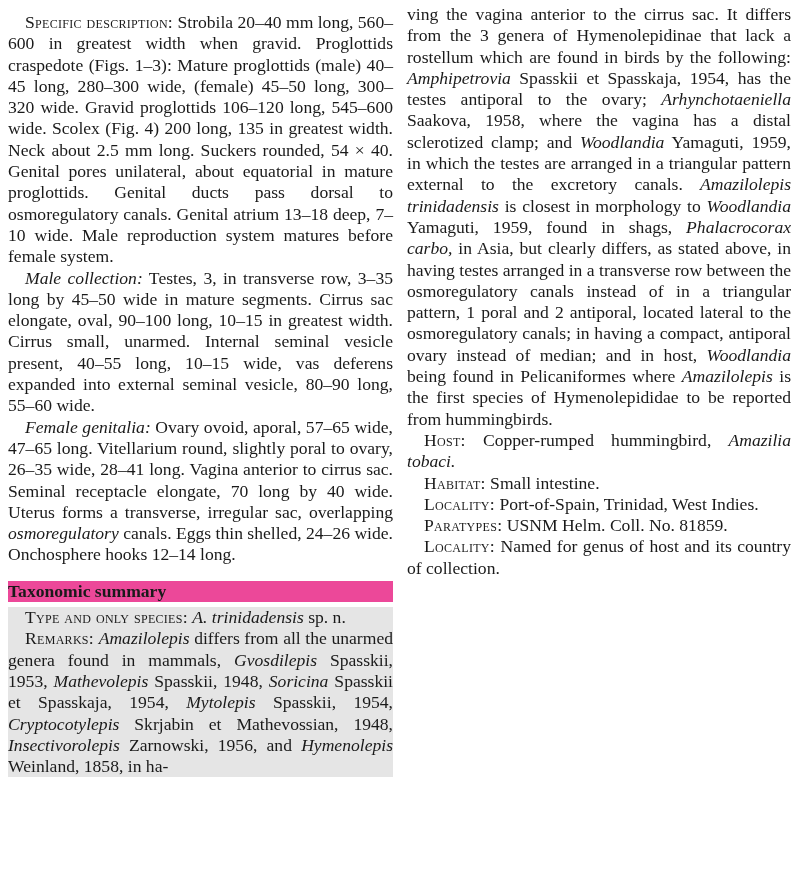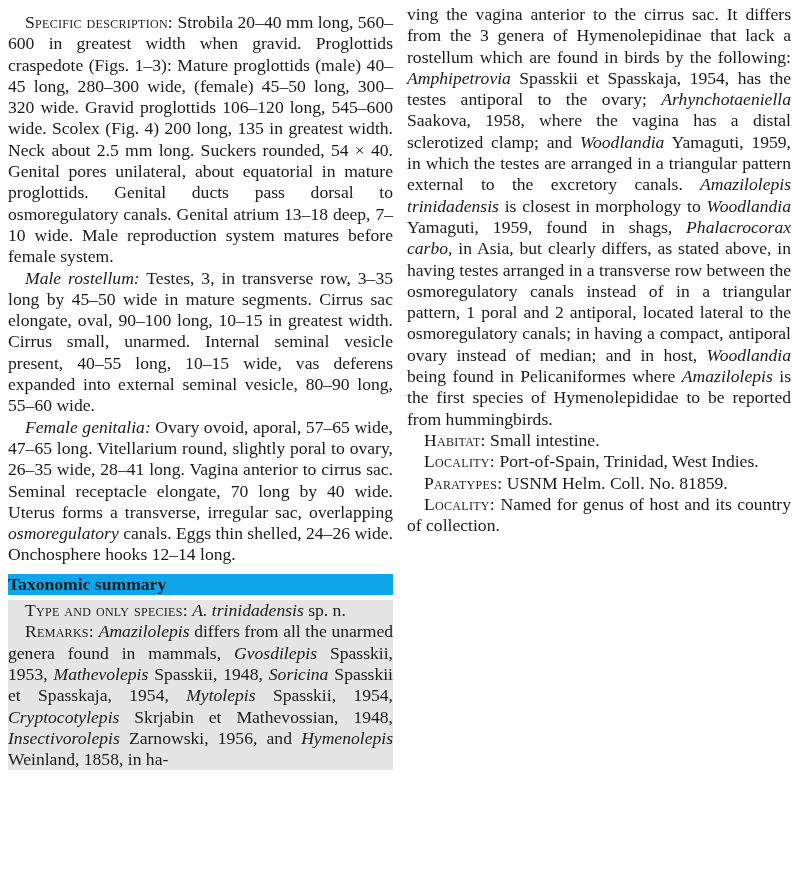--- a/index.html
+++ b/index.html
@@ -7,45 +7,46 @@
          font-family: "Liberation Serif", "DejaVu Serif", serif; color: #1a1a1a; }
   .col { position: absolute; top: 0; font-size: 17.6px; line-height: 21.3px; text-align: justify; }
   .left { left: 8px; width: 385px; }
   .right { left: 407px; width: 384px; top: 4px; }
   .title-block { text-align: center; font-weight: bold; font-size: 17.6px; line-height: 22px; margin-top: 2px; }
   .title-block .ital { font-style: italic; }
   p { margin: 0; }
   .indent { text-indent: 17px; }
   .sc { font-variant: small-caps; letter-spacing: 0.3px; }
   i { font-style: italic; }
-  .section-head { font-weight: bold; margin-top: 8px; margin-bottom: 5px; background: #0ea5e9; }
+  .section-head { font-weight: bold; margin-top: 15px; margin-bottom: 5px; background: #ec4899; }
   .block { margin-top: 6px; }
   .tint { background: #e5e5e5; }
 </style>
 </head>
 <body>
 
 <div class="col left">
 
   <p class="indent block" style="margin-top:12px"><span class="sc">Specific description:</span><span> Strobila 20–40 mm long, 560–600 in greatest width when gravid. Proglottids craspedote (Figs. 1–3): Mature proglottids (male) 40–45 long, 280–300 wide, (female) 45–50 long, 300–320 wide. Gravid proglottids 106–120 long, 545–600 wide. Scolex (Fig. 4) 200 long, 135 in greatest width. Neck about 2.5 mm long. Suckers rounded, 54 × 40. Genital pores unilateral, about equatorial in mature proglottids. Genital ducts pass dorsal to osmoregulatory canals. Genital atrium 13–18 deep, 7–10 wide. Male reproduction system matures before female system.</span></p>
 
-  <p class="indent"><i>Male rostellum:</i><span> Testes, 3, in transverse row, 3–35 long by 45–50 wide in mature segments. Cirrus sac elongate, oval, 90–100 long, 10–15 in greatest width. Cirrus small, unarmed. Internal seminal vesicle present, 40–55 long, 10–15 wide, vas deferens expanded into external seminal vesicle, 80–90 long, 55–60 wide.</span></p>
+  <p class="indent"><i>Male collection:</i><span> Testes, 3, in transverse row, 3–35 long by 45–50 wide in mature segments. Cirrus sac elongate, oval, 90–100 long, 10–15 in greatest width. Cirrus small, unarmed. Internal seminal vesicle present, 40–55 long, 10–15 wide, vas deferens expanded into external seminal vesicle, 80–90 long, 55–60 wide.</span></p>
 
   <p class="indent"><i>Female genitalia:</i><span> Ovary ovoid, aporal, 57–65 wide, 47–65 long. Vitellarium round, slightly poral to ovary, 26–35 wide, 28–41 long. Vagina anterior to cirrus sac. Seminal receptacle elongate, 70 long by 40 wide. Uterus forms a transverse, irregular sac, overlapping </span><i>osmoregulatory</i><span> canals. Eggs thin shelled, 24–26 wide. Onchosphere hooks 12–14 long.</span></p>
 
   <div class="section-head">Taxonomic summary</div>
 
   <p class="indent tint"><span class="sc">Type and only species:</span> <i>A. trinidadensis</i><span> sp. n.</span></p>
 
   <p class="indent tint"><span class="sc">Remarks:</span><span id="remarks-left"><span> </span><i>Amazilolepis</i><span> differs from all the unarmed genera found in mammals, </span><i>Gvosdilepis</i><span> Spasskii, 1953, </span><i>Mathevolepis</i><span> Spasskii, 1948, </span><i>Soricina</i><span> Spasskii et Spasskaja, 1954, </span><i>Mytolepis</i><span> Spasskii, 1954, </span><i>Cryptocotylepis</i><span> Skrjabin et Mathevossian, 1948, </span><i>Insectivorolepis</i><span> Zarnowski, 1956, and </span><i>Hymenolepis</i><span> Weinland, 1858, in ha-</span></span></p>
 </div>
 
 <div class="col right">
   <p><span id="remarks-right"><span>ving the vagina anterior to the cirrus sac. It differs from the 3 genera of Hymenolepidinae that lack a rostellum which are found in birds by the following: </span><i>Amphipetrovia</i><span> Spasskii et Spasskaja, 1954, has the testes antiporal to the ovary; </span><i>Arhynchotaeniella</i><span> Saakova, 1958, where the vagina has a distal sclerotized clamp; and </span><i>Woodlandia</i><span> Yamaguti, 1959, in which the testes are arranged in a triangular pattern external to the excretory canals. </span><i>Amazilolepis trinidadensis</i><span> is closest in morphology to </span><i>Woodlandia</i><span> Yamaguti, 1959, found in shags, </span><i>Phalacrocorax carbo,</i><span> in Asia, but clearly differs, as stated above, in having testes arranged in a transverse row between the osmoregulatory canals instead of in a triangular pattern, 1 poral and 2 antiporal, located lateral to the osmoregulatory canals; in having a compact, antiporal ovary instead of median; and in host, </span><i>Woodlandia</i><span> being found in Pelicaniformes where </span><i>Amazilolepis</i><span> is the first species of Hymenolepididae to be reported from hummingbirds.</span></span></p>
 
+  <p class="indent"><span class="sc">Host:</span><span> Copper-rumped hummingbird, </span><i>Amazilia tobaci.</i></p>
 
   <p class="indent"><span class="sc">Habitat:</span><span> Small intestine.</span></p>
 
   <p class="indent"><span class="sc">Locality:</span><span> Port-of-Spain, Trinidad, West Indies.</span></p>
 
 
   <p class="indent"><span class="sc">Paratypes:</span><span> USNM Helm. Coll. No. 81859.</span></p>
 
   <p class="indent"><span class="sc">Locality:</span><span> Named for genus of host and its country of collection.</span></p>
 </div>

